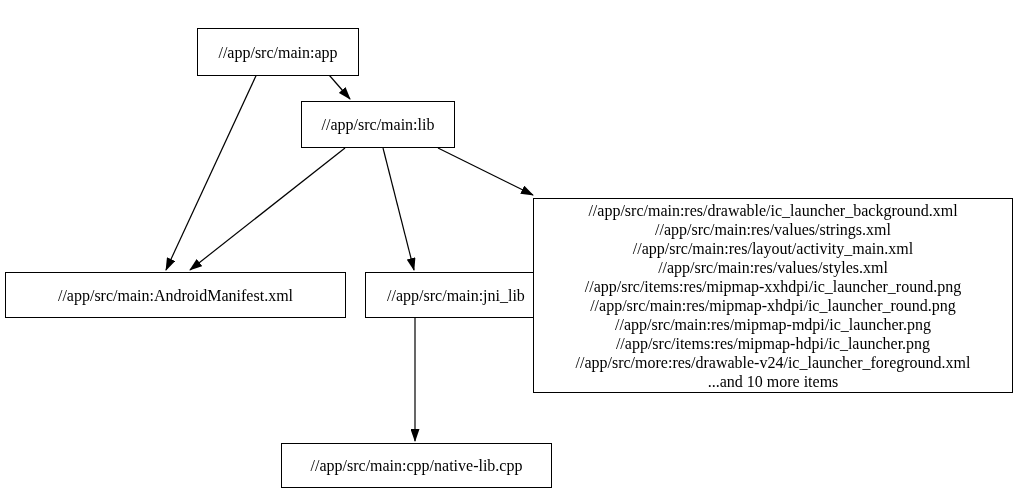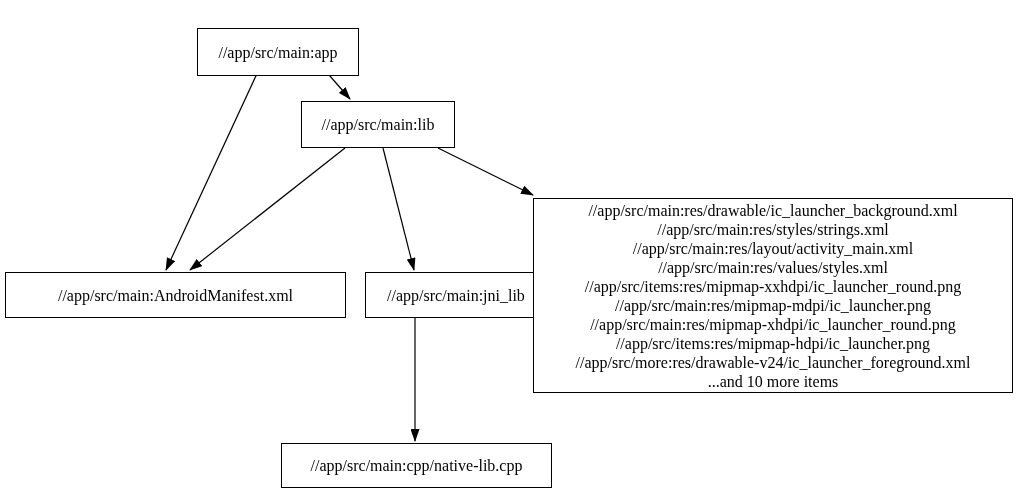--- a/index.html
+++ b/index.html
@@ -77,26 +77,26 @@
   <div class="node" style="left:5px; top:272px; width:341px; height:46px;">
     <span>//app/src/main:AndroidManifest.xml</span>
   </div>
 
   <div class="node" style="left:325px; top:272px; width:182px; height:46px;margin-left:40px;">
     <span>//app/src/main:jni_lib</span>
   </div>
 
   <div class="node multiline" style="left:533px; top:198px; width:480px; height:195px;">
     <div class="resline">//app/src/main:res/drawable/ic_launcher_background.xml</div>
-    <div class="resline">//app/src/main:res/styles/strings.xml</div>
+    <div class="resline">//app/src/main:res/values/strings.xml</div>
     <div class="resline">//app/src/main:res/layout/activity_main.xml</div>
     <div class="resline">//app/src/main:res/values/styles.xml</div>
     <div class="resline">//app/src/items:res/mipmap-xxhdpi/ic_launcher_round.png</div>
+    <div class="resline">//app/src/main:res/mipmap-xhdpi/ic_launcher_round.png</div>
     <div class="resline">//app/src/main:res/mipmap-mdpi/ic_launcher.png</div>
-    <div class="resline">//app/src/main:res/mipmap-xhdpi/ic_launcher_round.png</div>
     <div class="resline">//app/src/items:res/mipmap-hdpi/ic_launcher.png</div>
     <div class="resline">//app/src/more:res/drawable-v24/ic_launcher_foreground.xml</div>
     <div class="resline">...and 10 more items</div>
   </div>
 
   <div class="node" style="left:281px; top:443px; width:271px; height:45px;font-family:Liberation Serif, serif;">
     <span>//app/src/main:cpp/native-lib.cpp</span>
   </div>
 
 </div>

